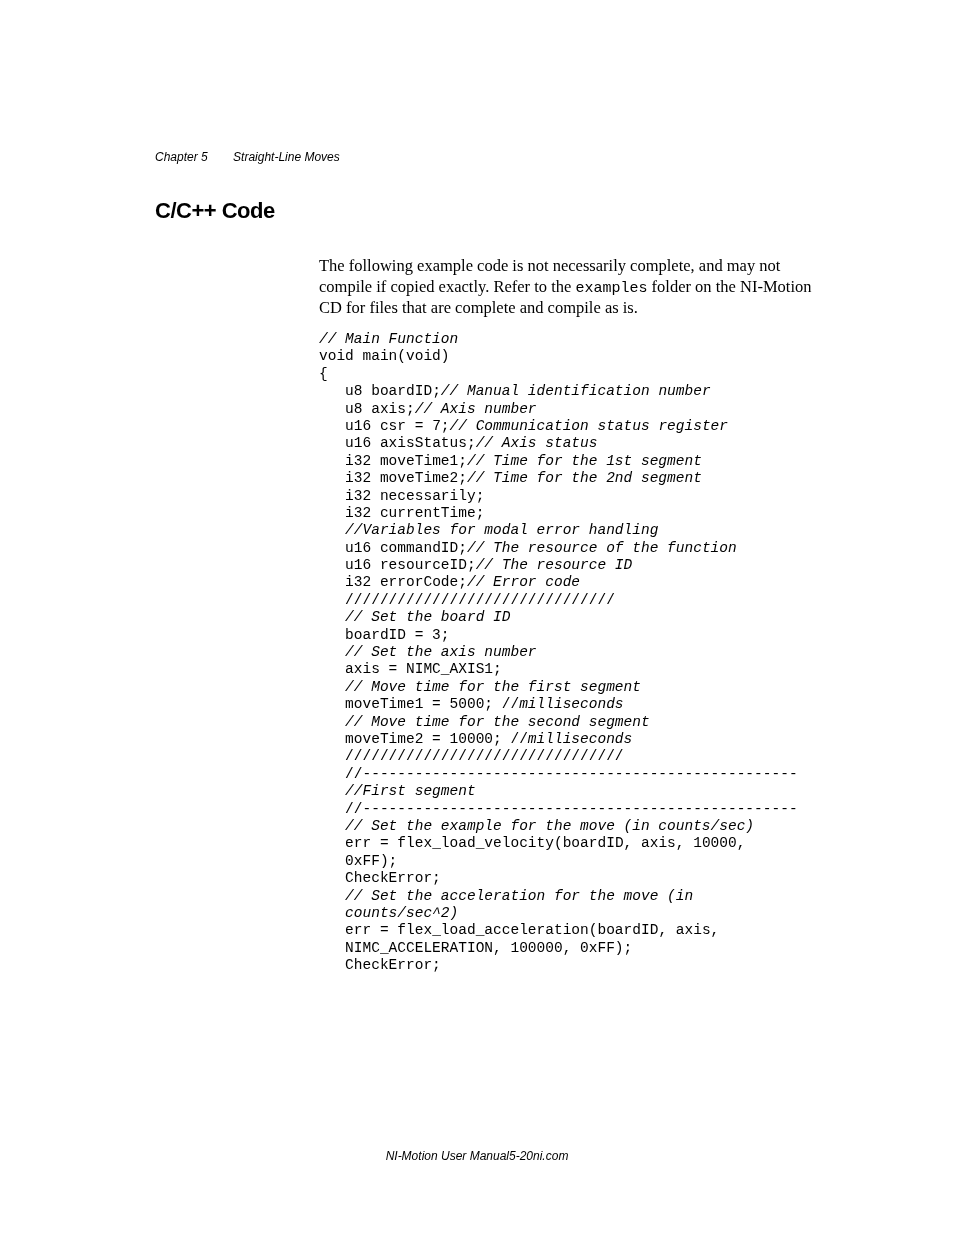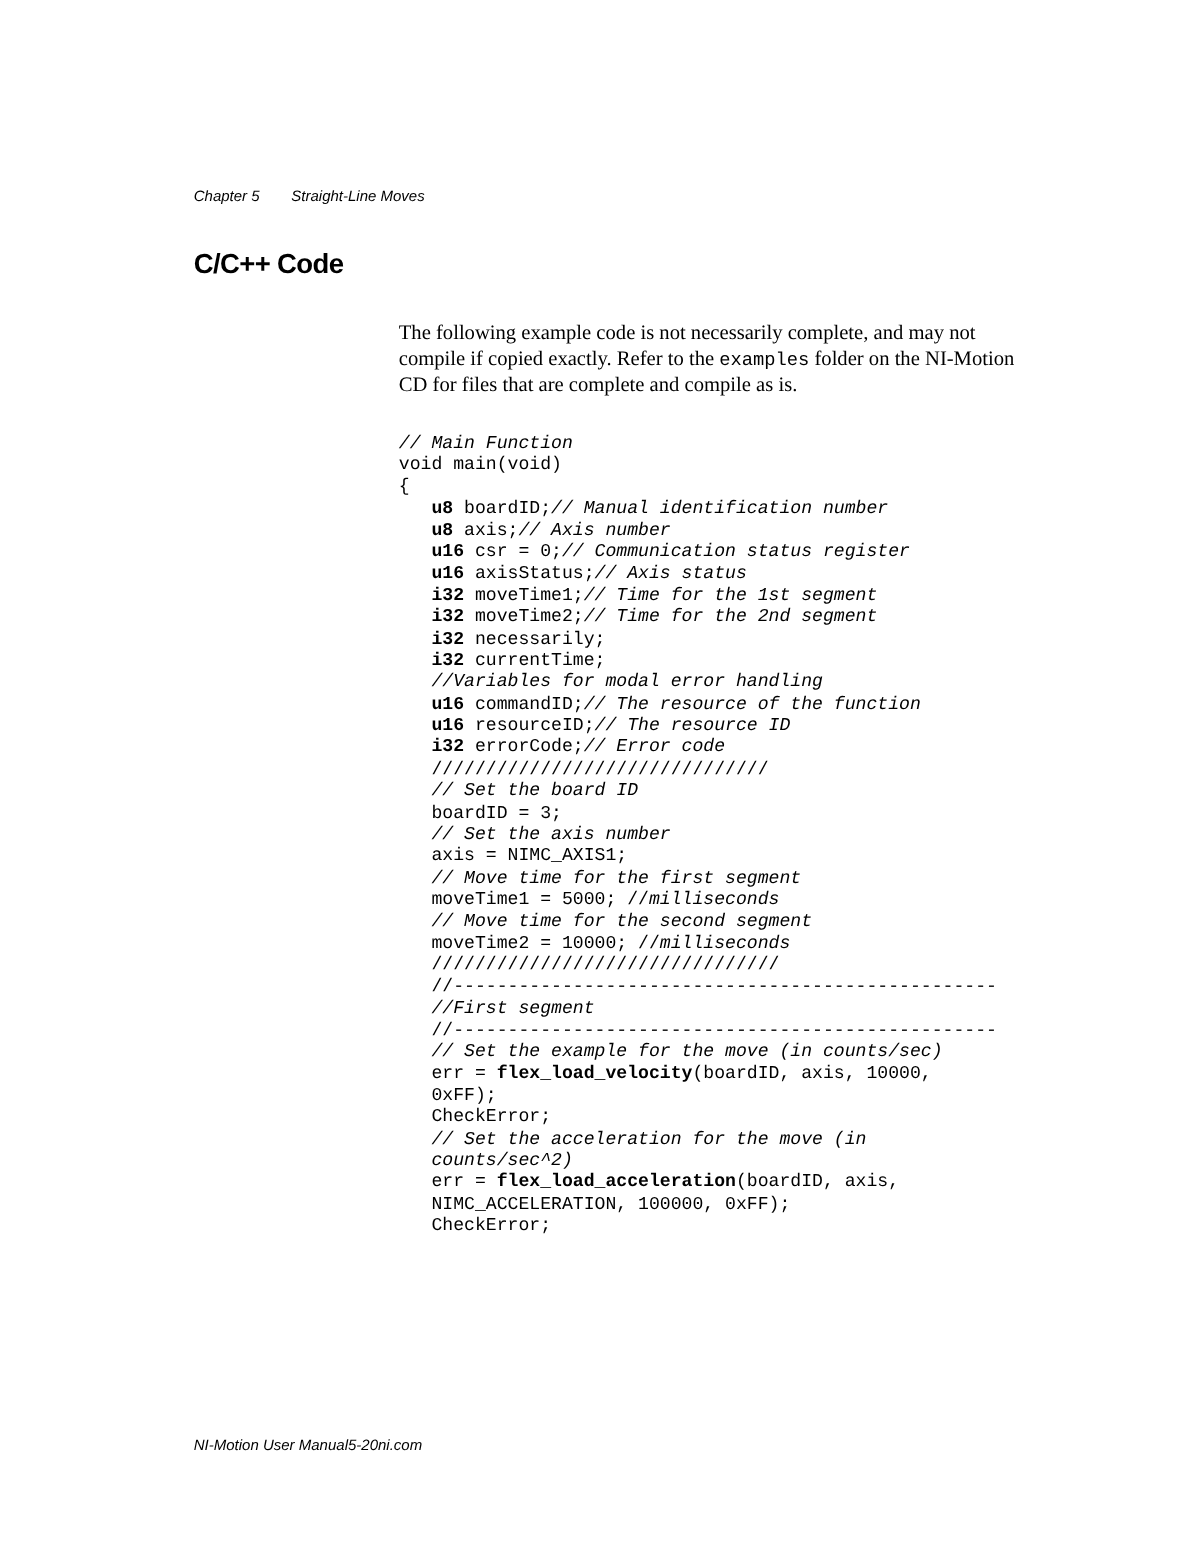--- a/index.html
+++ b/index.html
@@ -31,45 +31,45 @@
     font-weight: 900;
     font-size: 22px;
     letter-spacing: -0.5px;
     margin-bottom: 32px;
   }
   .intro {
     font-family: "Times New Roman", Times, serif;
     font-size: 16.5px;
     line-height: 1.25;
     margin-left: 164px;
-    margin-bottom: 28px;
+    margin-bottom: 12px;
   }
   .intro .mono {
     font-family: "Courier New", Courier, monospace;
     font-size: 15px;
   }
   .code {
     font-family: "Courier New", Courier, monospace;
     font-size: 14.5px;
     line-height: 1.2;
     margin-left: 164px;
     white-space: pre;
   }
-  .code .kw { font-weight: bold; }
+  .code .kw { font-weight: normal; }
   .code .it { font-style: italic; }
   .footer {
     position: absolute;
     bottom: 72px;
     left: 155px;
     right: 155px;
     font-family: Arial, Helvetica, sans-serif;
     font-style: italic;
     font-size: 12px;
     display: flex;
-    justify-content: flex-start;
+    justify-content: center;
   }
 </style>
 </head>
 <body>
 
 <div class="page">
 
   <div class="running-head">
     <span class="chap">Chapter 5</span>
     <span>Straight-Line Moves</span>
@@ -79,21 +79,21 @@
 
   <div class="intro">
     <span>The following example code is not necessarily complete, and may not compile if copied exactly. Refer to the </span><span class="mono">examples</span><span> folder on the NI-Motion CD for files that are complete and compile as is.</span>
   </div>
 
   <div class="code"><span class="it">// Main Function</span>
 <span>void main(void)</span>
 <span>{</span>
    <span class="kw">u8</span><span> boardID;</span><span class="it">// Manual identification number</span>
    <span class="kw">u8</span><span> axis;</span><span class="it">// Axis number</span>
-   <span class="kw">u16</span><span> csr = 0;</span><span class="it">// Communication status register</span>
+   <span class="kw">u16</span><span> csr = 7;</span><span class="it">// Communication status register</span>
    <span class="kw">u16</span><span> axisStatus;</span><span class="it">// Axis status</span>
    <span class="kw">i32</span><span> moveTime1;</span><span class="it">// Time for the 1st segment</span>
    <span class="kw">i32</span><span> moveTime2;</span><span class="it">// Time for the 2nd segment</span>
    <span class="kw">i32</span><span> necessarily;</span>
    <span class="kw">i32</span><span> currentTime;</span>
    <span class="it">//Variables for modal error handling</span>
    <span class="kw">u16</span><span> commandID;</span><span class="it">// The resource of the function</span>
    <span class="kw">u16</span><span> resourceID;</span><span class="it">// The resource ID</span>
    <span class="kw">i32</span><span> errorCode;</span><span class="it">// Error code</span>
    <span>///////////////////////////////</span>

